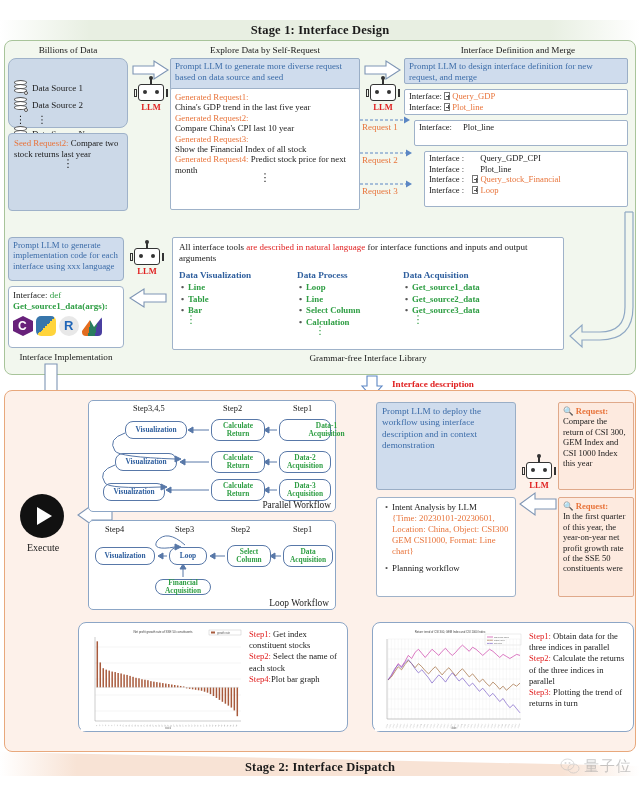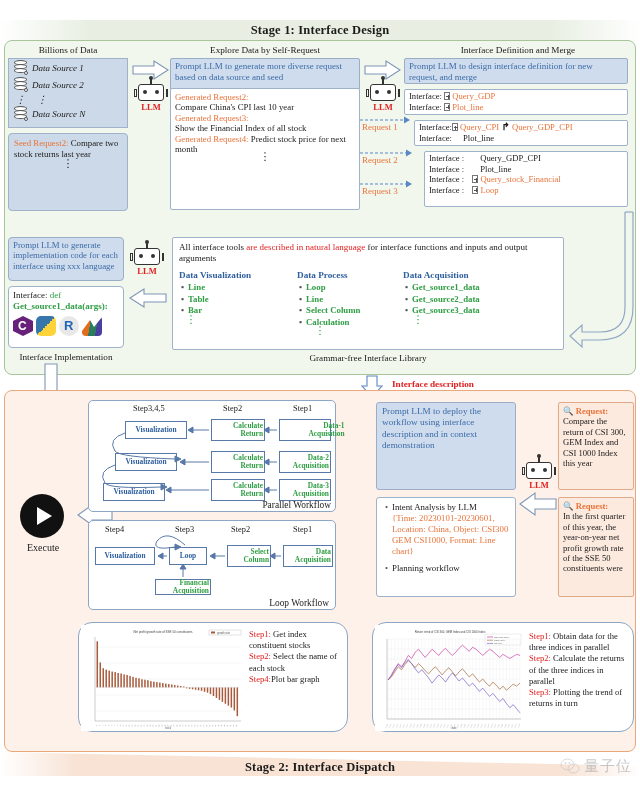--- a/index.html
+++ b/index.html
@@ -81,35 +81,35 @@
     position:absolute; left:4px; top:390px; width:632px; height:362px;
     border:1.2px solid #e8a87c; border-radius:8px; background:#fdf1ea;
   }
   #stage2-banner {
     position:absolute; left:0; top:752px; width:640px; height:24px;
     background: linear-gradient(90deg,#ffffff 0%, #f8e3d5 12%, #f8e3d5 88%, #ffffff 100%);
     clip-path: polygon(0 0, 640px 14px, 640px 24px, 0 24px);
     display:flex; align-items:center; justify-content:center;
   }
   .wf-node {
-    position:absolute; border:1.1px solid #5878a8; border-radius:0; background:#fff;
-    color:#2f9e44; font-weight:bold; font-size:7.4px; text-align:right;
+    position:absolute; border:1.1px solid #5878a8; border-radius:8px; background:#fff;
+    color:#2f9e44; font-weight:bold; font-size:7.4px; text-align:center;
     font-family:"Liberation Serif",serif; display:flex; align-items:center;
     justify-content:center; line-height:8.4px; padding:1px;
   }
   .wf-node.blue { color:#2f5f9e; }
   .step-lab { position:absolute; font-size:8.4px; font-family:"Liberation Serif",serif; }
   .wf-title { position:absolute; font-size:9.4px; font-family:"Liberation Serif",serif; }
 
   .req-card {
     position:absolute; border:1px solid #e0a98a; background:#fdeadf; border-radius:2px;
     font-size:8.6px; line-height:10.4px; padding:3px 4px; font-family:"Liberation Serif",serif;
   }
   .chart-card {
-    position:absolute; border:1.1px solid #8ca6c6; background:#fff; border-radius:14px;
+    position:absolute; border:1.1px solid #8ca6c6; background:#fff; border-radius:8px;
   }
   .steps-list { position:absolute; font-size:8.6px; line-height:11.2px;
                 font-family:"Liberation Serif",serif; }
   ul.cl { margin:0; padding-left:9px; list-style:none; }
   ul.cl li { position:relative; }
   ul.cl li:before { content:"•"; position:absolute; left:-7px; color:#555; }
 
   .iface-row { white-space:nowrap; font-size:8.6px; line-height:10.6px; }
   .plusbox { display:inline-block; width:6px; height:8px; border:1px solid #777;
              position:relative; vertical-align:-1px; background:#fff; }
@@ -127,21 +127,21 @@
 <body>
 
 <div id="stage1-banner">
   <div class="stage-title">Stage 1: Interface Design</div>
 </div>
 
 <div id="stage1-frame"></div>
 
 <div class="panel-caption" style="position:absolute;left:8px;top:45px;width:120px;">Billions of Data</div>
 
-<div class="greybox" style="position:absolute;left:8px;top:58px;width:120px;height:70px;border-radius:0;padding:0 4px 4px 5px;font-style:italic;">
+<div class="greybox" style="position:absolute;left:8px;top:58px;width:120px;height:70px;border-radius:8px;padding:20px 4px 4px 5px;">
   <div style="display:flex;align-items:center;gap:5px;height:17px;">
     <span class="db">
         <i></i>
         <i></i>
         <i></i>
         <b></b>
       </span>
     <span style="font-size:9px;">Data Source 1</span>
   </div>
   <div style="display:flex;align-items:center;gap:5px;height:17px;">
@@ -187,20 +187,24 @@
       <span class="ear r"></span>
   </div>
   <div class="llm-label">LLM</div>
 </div>
 
 <div class="panel-caption" style="position:absolute;left:170px;top:45px;width:190px;">Explore Data by Self-Request</div>
 
 <div class="bluebox" style="position:absolute;left:170px;top:58px;width:190px;height:32px;border-radius:2px;padding:2px 4px;font-size:9px;line-height:10.6px;">Prompt LLM to generate more diverse request based on data source and seed</div>
 
 <div class="boxed" style="position:absolute;left:170px;top:88px;width:190px;height:122px;border-radius:2px;padding:3px 4px;">
+  <div style="font-size:8.8px;line-height:10.4px;">
+    <div class="orange">Generated Request1:</div>
+    <div>China's GDP trend in the last five year</div>
+  </div>
   <div style="font-size:8.8px;line-height:10.4px;">
     <div class="orange">Generated Request2:</div>
     <div>Compare China's CPI last 10 year</div>
   </div>
   <div style="font-size:8.8px;line-height:10.4px;">
     <div class="orange">Generated Request3:</div>
     <div>Show the Financial Index of all stock</div>
   </div>
   <div style="font-size:8.8px;line-height:10.4px;">
     <span class="orange">Generated Request4:</span>
@@ -245,26 +249,20 @@
     <span class="orange">Query_GDP</span>
   </div>
   <div class="iface-row">
     <span>Interface:</span>
     <span class="plusbox"></span>
     <span class="orange">Plot_line</span>
   </div>
 </div>
 
 <div class="boxed" style="position:absolute;left:414px;top:120px;width:214px;height:26px;border-radius:2px;padding:1px 4px;">
-  <div class="iface-row">
-    <span>Interface:</span><span class="plusbox"></span>
-    <span class="orange">Query_CPI</span>
-    <span style="font-weight:bold;font-size:10px;">↱</span>
-    <span class="orange">Query_GDP_CPI</span>
-  </div>
   <div class="iface-row">
     <span>Interface:</span>
     <span style="margin-left:9px;">Plot_line</span>
   </div>
 </div>
 
 <div class="boxed" style="position:absolute;left:424px;top:151px;width:204px;height:56px;border-radius:2px;padding:1px 4px;">
   <div class="iface-row">
     <span>Interface :</span>
     <span style="margin-left:14px;">Query_GDP_CPI</span>

